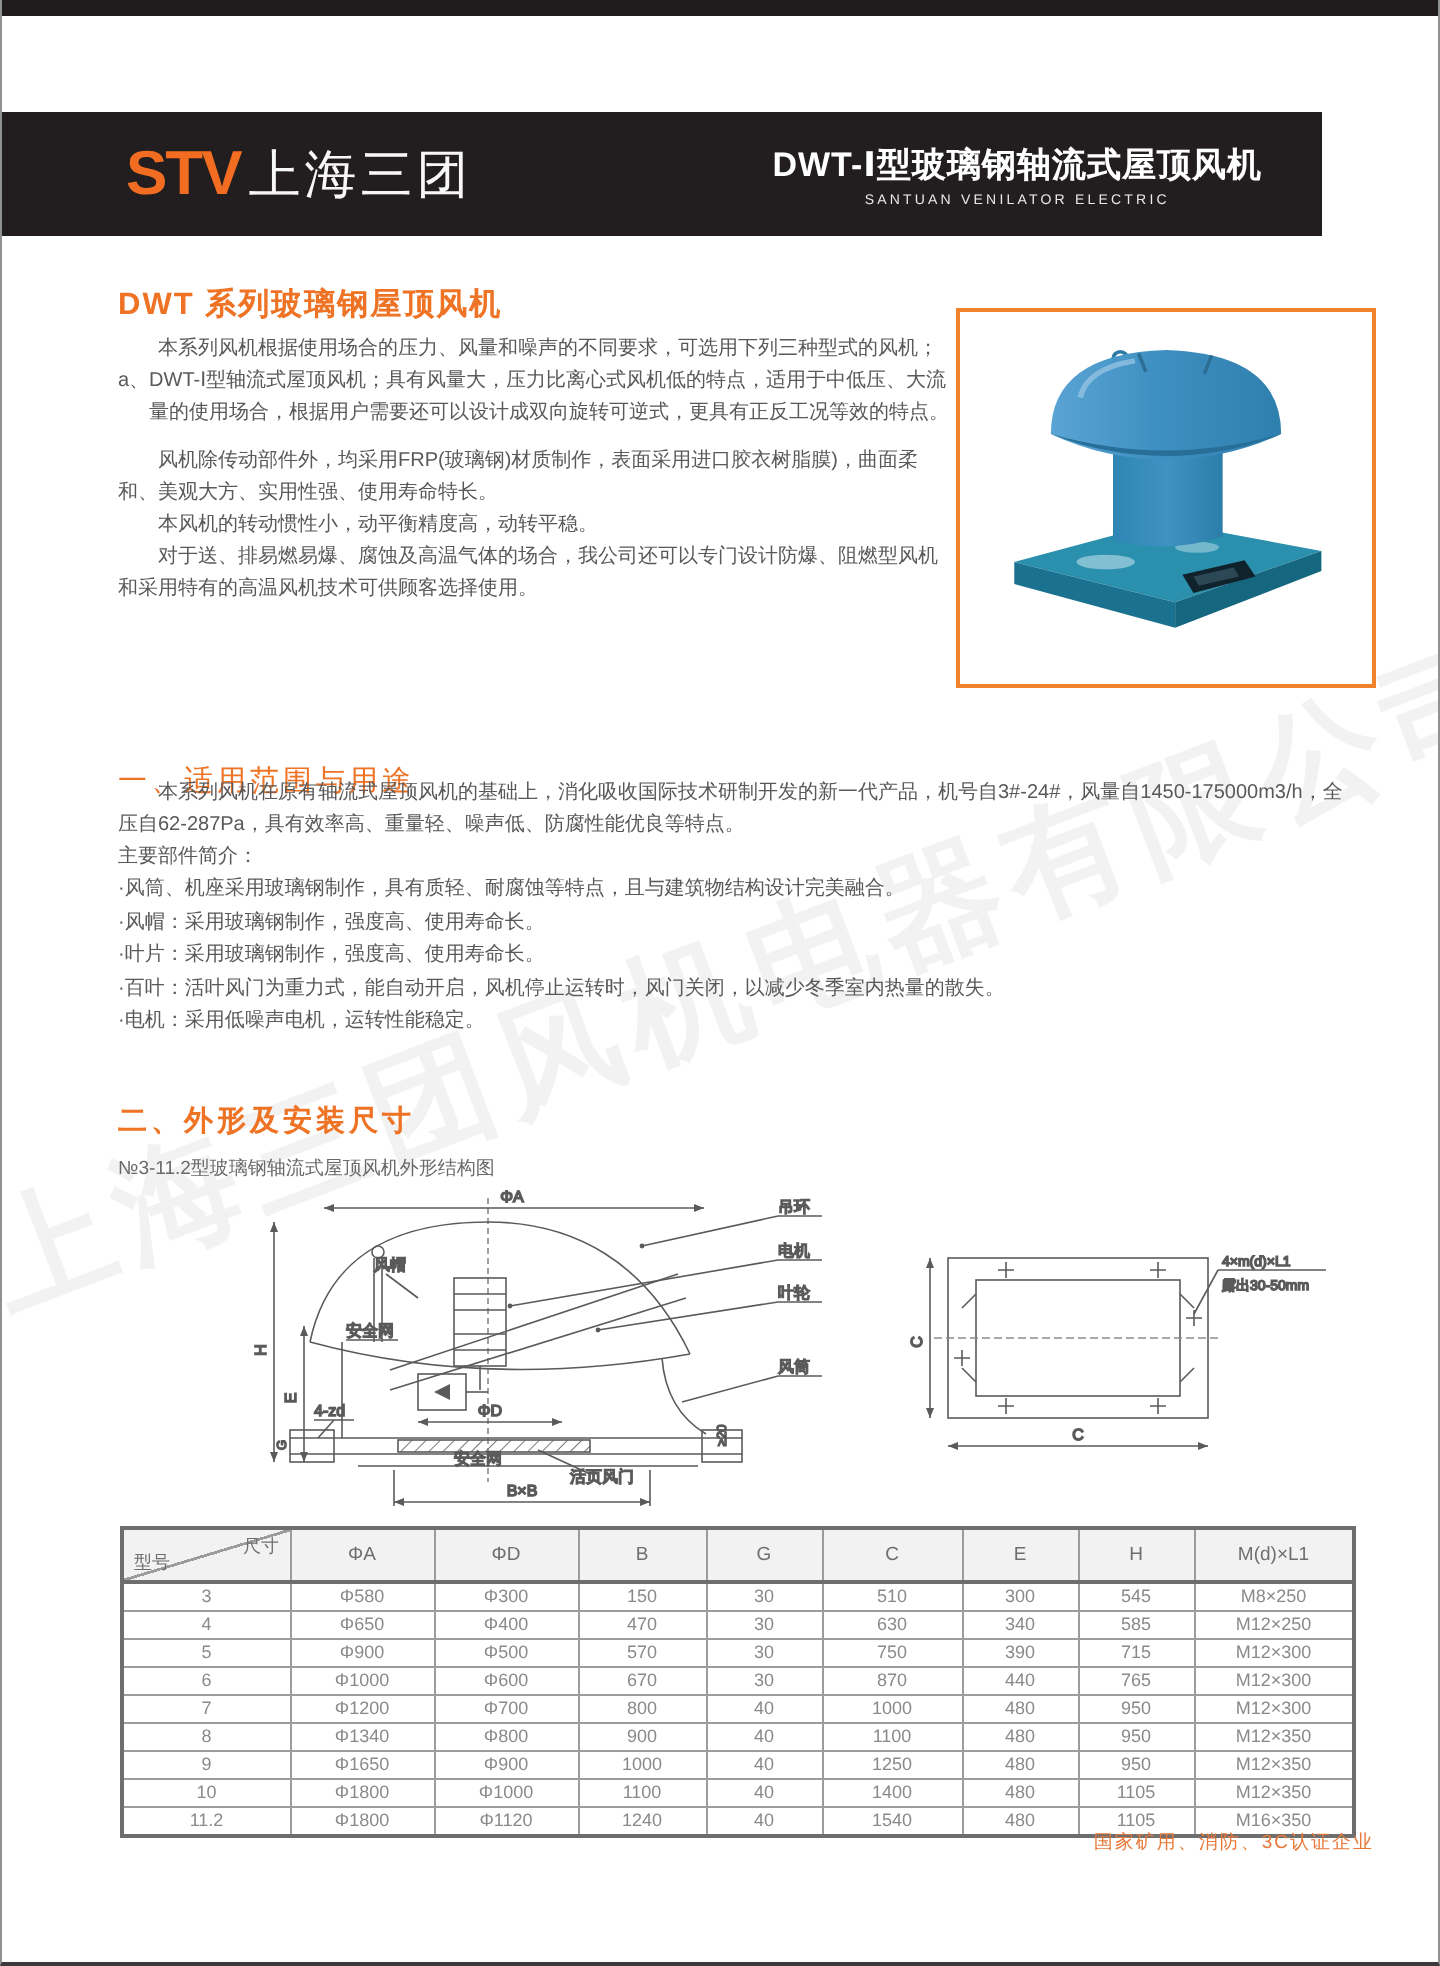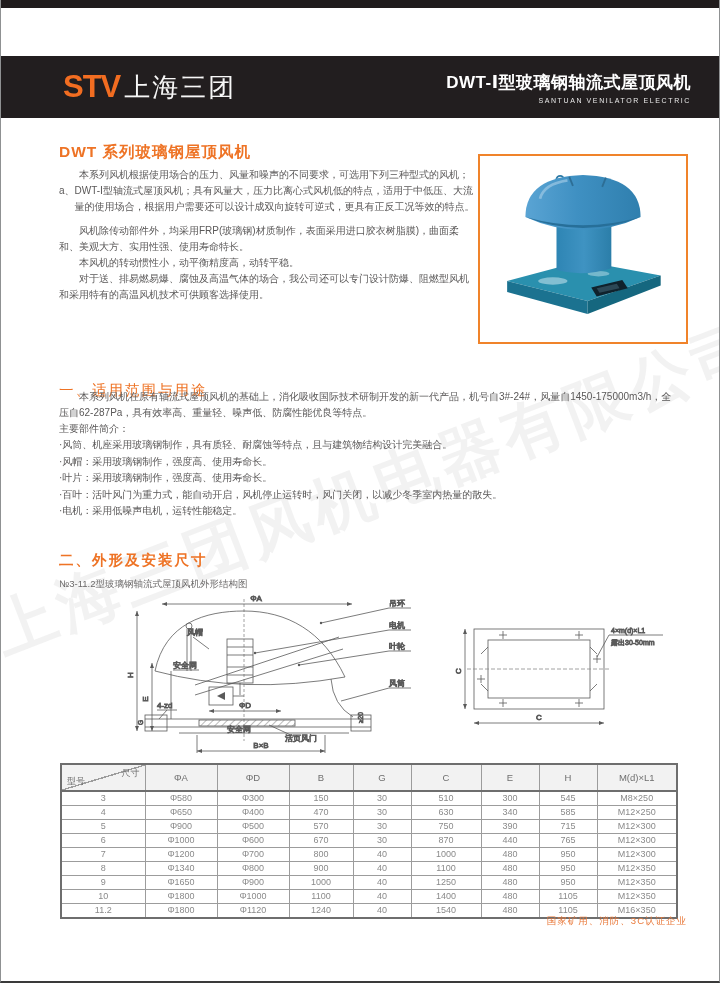--- a/index.html
+++ b/index.html
@@ -3,25 +3,25 @@
 <meta charset="utf-8">
 <style>
   * { margin:0; padding:0; box-sizing:border-box; }
   html,body { width:720px; height:983px; background:#fff; }
   body { font-family:"Liberation Sans","DejaVu Sans",sans-serif; position:relative; overflow:hidden;
          border-left:1px solid #8f9192; border-right:1px solid #8f9192; border-bottom:2px solid #3a3a3a; }
   .abs { position:absolute; }
 
   
   .top-strip { left:0; top:0; width:720px; height:8px; background:#201c1d; }
-  .header { left:0; top:56px; width:720px; height:62px; background:#221e1f; display:flex; align-items:center; justify-content:space-between; padding:0 30px 0 62px;gap:46px; }
+  .header { left:0; top:56px; width:660px; height:62px; background:#221e1f; display:flex; align-items:center; justify-content:space-between; padding:0 30px 0 62px;gap:46px; }
   .logo { display:flex; align-items:center; }
   .logo-stv { color:#f26d21; font-weight:bold; font-size:31px; letter-spacing:-1px; font-style:normal; }
   .logo-cn { color:#f7f7f7; font-size:26px; font-weight:400; margin-left:4px; letter-spacing:2px; }
-  .header-right { text-align:right; color:#fff; }
+  .header-right { text-align:center; color:#fff; }
   .header-title { font-size:17px; font-weight:bold; letter-spacing:0.5px; }
   .header-sub { font-size:7px; letter-spacing:1.6px; margin-top:3px; color:#e9e9e9; }
 
   
   .watermark { left:-20px; top:595px; width:1000px; transform:rotate(-21deg); transform-origin:0 0;
                font-size:62px; letter-spacing:6px; color:rgba(90,90,95,0.08); white-space:nowrap; font-weight:bold; pointer-events:none; }
 
   
   .orange { color:#ee7325; }
   .intro-heading { left:58px; top:142px; font-size:15.5px; font-weight:bold; letter-spacing:1px;text-align:right; }

